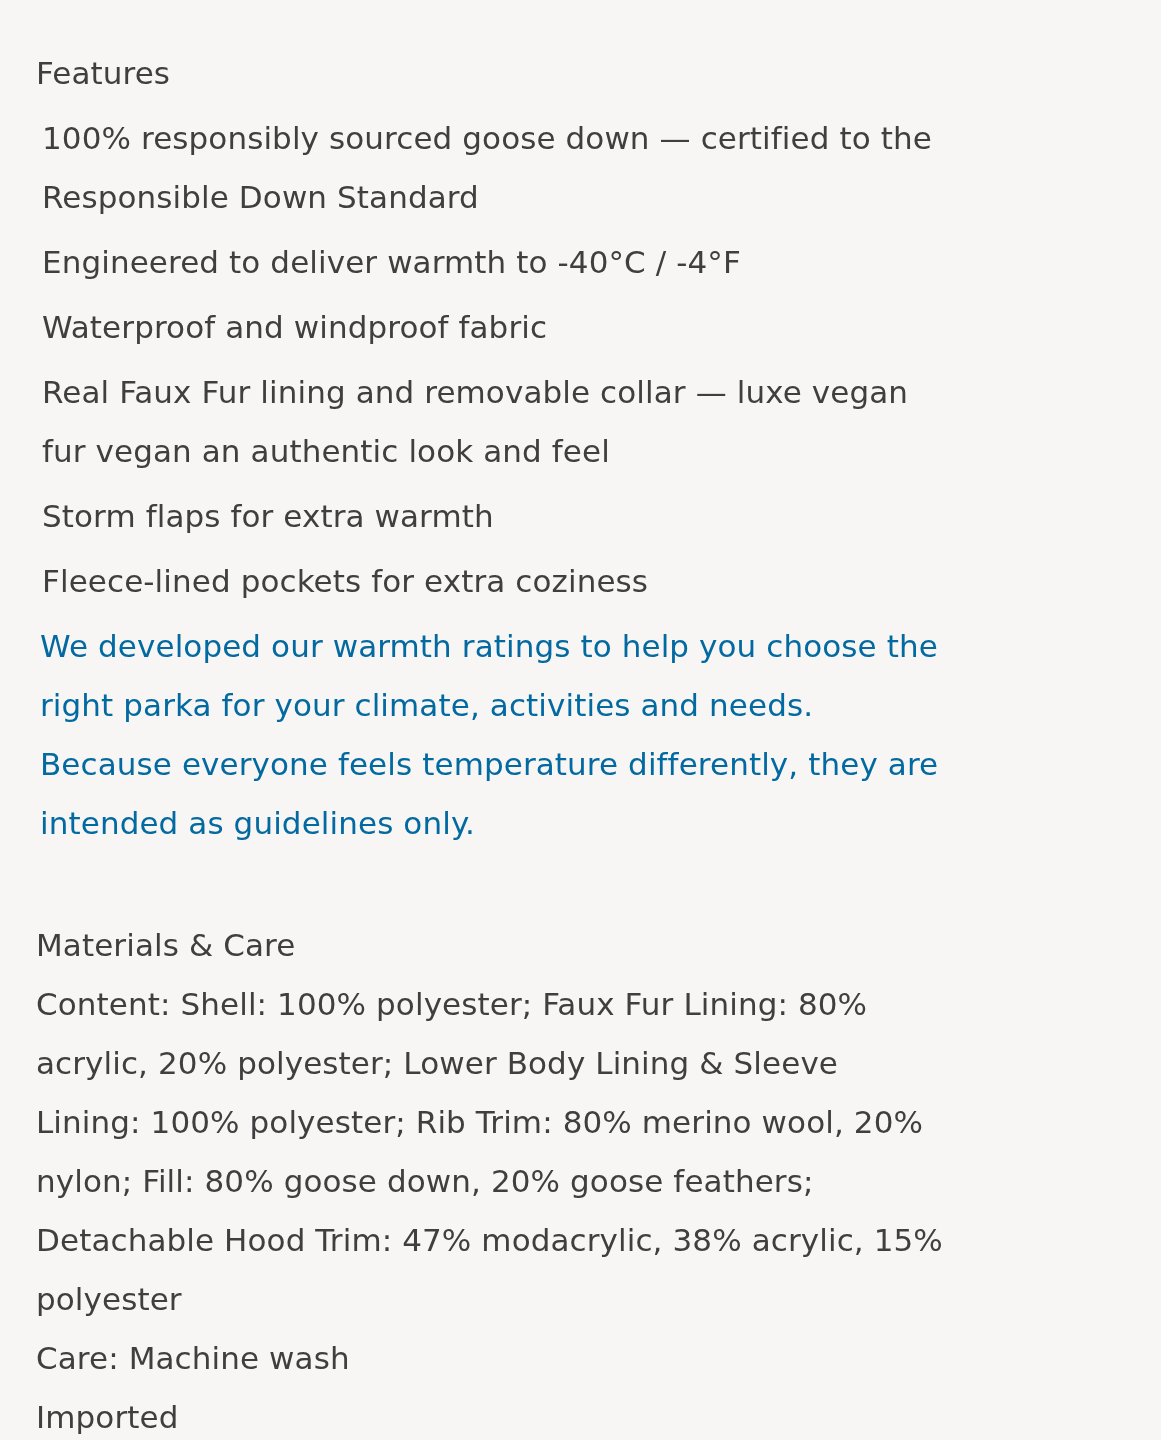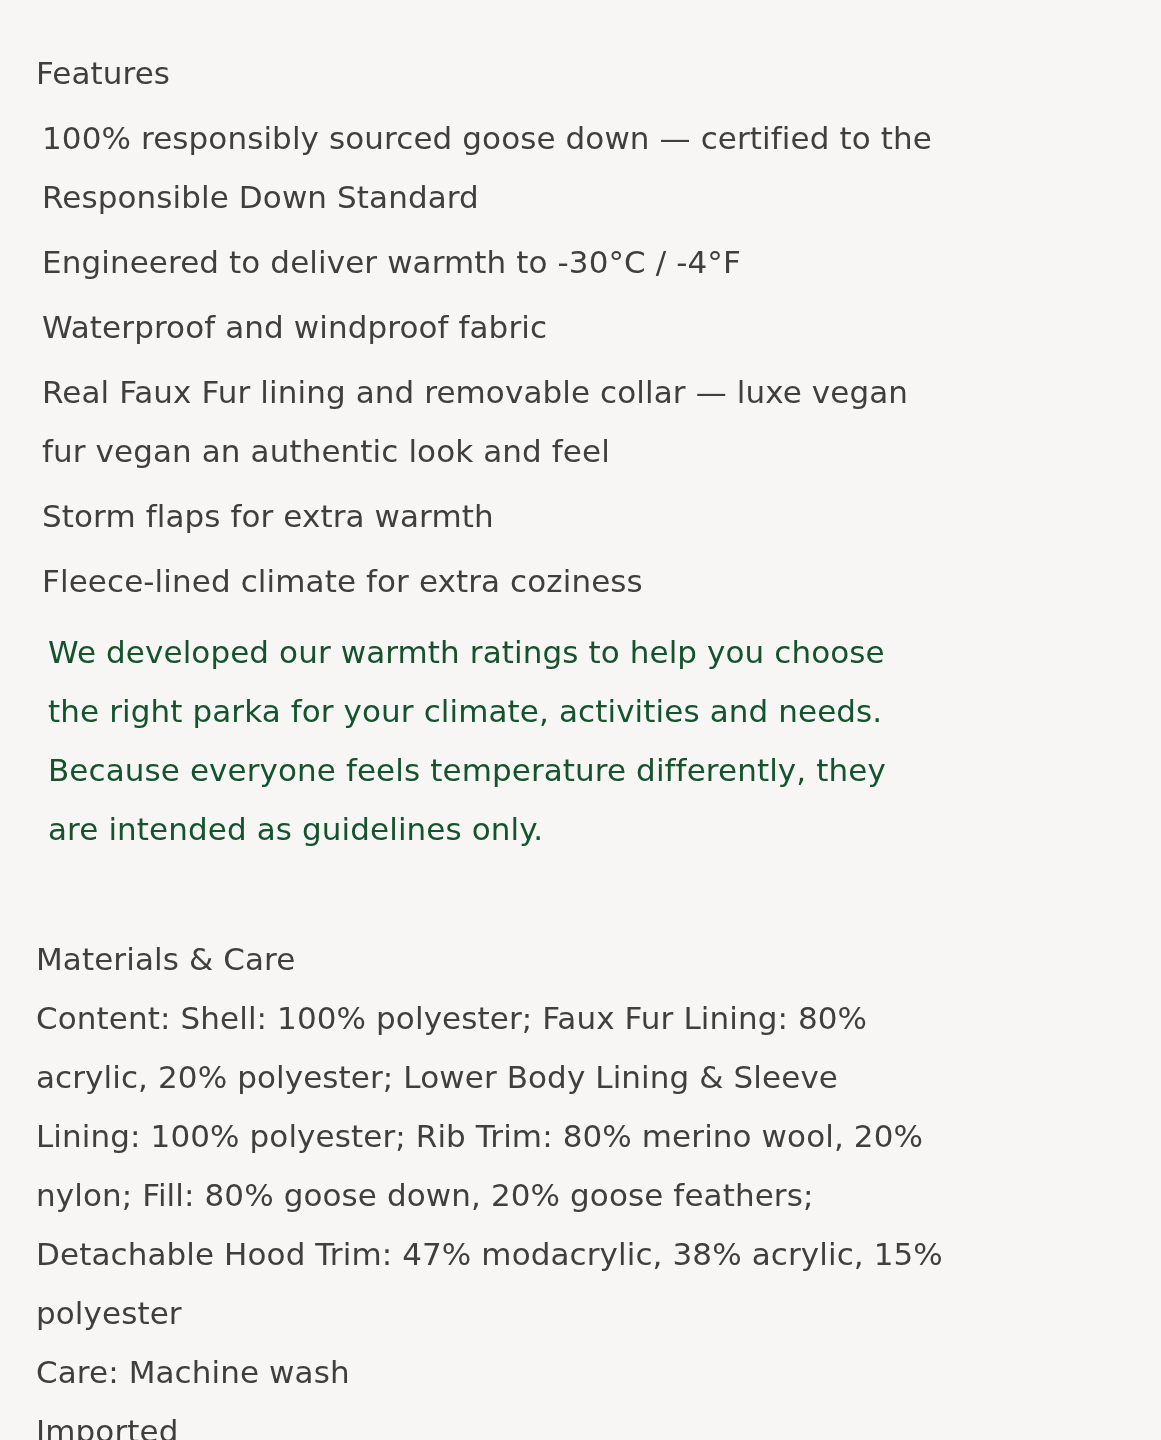--- a/index.html
+++ b/index.html
@@ -42,23 +42,23 @@
     line-height: 59px;
     font-weight: 400;
     color: #3f3f3f;
     letter-spacing: 0.1px;
     margin: 6px;
   }
   .paragraph {
     font-size: 31px;
     line-height: 59px;
     font-weight: 400;
-    color: #14532d;
+    color: #0369a1;
     letter-spacing: 0.1px;
-    margin: 12px;
+    margin: 4px;
   }
   .spacer {
     height: 59px;
   }
   .care-lines {
     list-style: none;
     margin: 0;
     padding: 0;
   }
   .care-lines li {
@@ -71,25 +71,25 @@
 </style>
 </head>
 <body>
 
 <div class="page">
 
   <div class="section">
     <div class="section-heading">Features</div>
     <ul class="feature-list">
       <li>100% responsibly sourced goose down — certified to the Responsible Down Standard</li>
-      <li>Engineered to deliver warmth to -30°C / -4°F</li>
+      <li>Engineered to deliver warmth to -40°C / -4°F</li>
       <li>Waterproof and windproof fabric</li>
       <li>Real Faux Fur lining and removable collar — luxe vegan fur vegan an authentic look and feel</li>
       <li>Storm flaps for extra warmth</li>
-      <li>Fleece-lined climate for extra coziness</li>
+      <li>Fleece-lined pockets for extra coziness</li>
     </ul>
     <p class="paragraph">We developed our warmth ratings to help you choose the right parka for your climate, activities and needs. Because everyone feels temperature differently, they are intended as guidelines only.</p>
   </div>
 
   <div class="spacer"></div>
 
   <div class="section">
     <div class="section-heading">Materials &amp; Care</div>
     <ul class="care-lines">
       <li>Content: Shell: 100% polyester; Faux Fur Lining: 80% acrylic, 20% polyester; Lower Body Lining &amp; Sleeve Lining: 100% polyester; Rib Trim: 80% merino wool, 20% nylon; Fill: 80% goose down, 20% goose feathers; Detachable Hood Trim: 47% modacrylic, 38% acrylic, 15% polyester</li>

